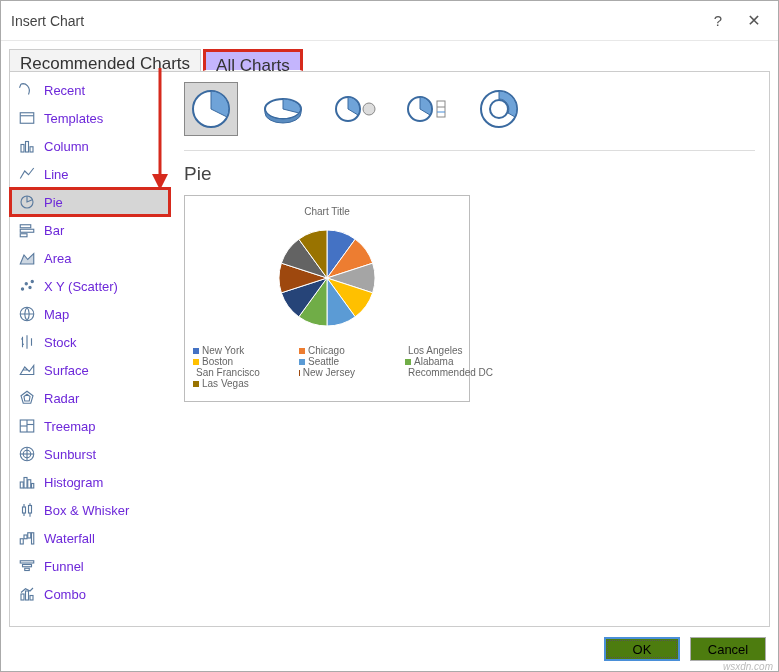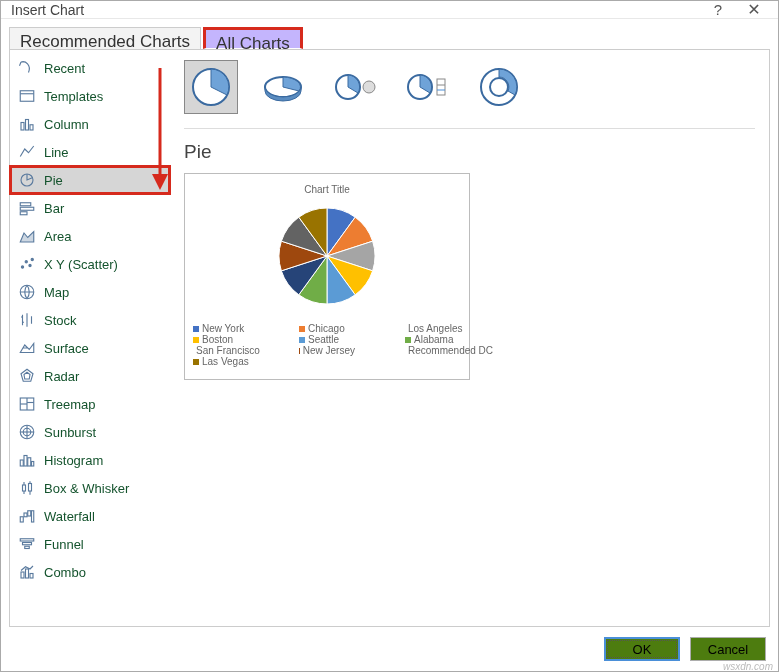--- a/index.html
+++ b/index.html
@@ -15,21 +15,21 @@
   }
   .dialog {
     width: 779px;
     height: 672px;
     border: 1px solid #aaa;
     background: #fff;
     display: flex;
     flex-direction: column;
   }
   .titlebar {
-    height: 18px;
+    height: 40px;
     display: flex;
     align-items: center;
     padding: 0 6px 0 10px;
     background: #fff;
     border-bottom: 1px solid #e8e8e8;
     font-size: 14px;
     color: #444;
   }
   .titlebar .title { flex: 1; }
   .titlebar .ctl {
@@ -68,21 +68,21 @@
   .sidebar {
     width: 160px;
     background: #fff;
     padding-top: 4px;
   }
   .side-item {
     display: flex;
     align-items: center;
     padding: 4px 6px 4px 8px;
     gap: 8px;
-    color: #14532d;
+    color: #6d28d9;
     cursor: pointer;
     height: 28px;
   }
   .side-item .icon {
     width: 18px; height: 18px; flex-shrink: 0;
     display: flex; align-items: center; justify-content: center;
   }
   .side-item svg { width: 18px; height: 18px; stroke: #5a7a9e; fill: none; stroke-width: 1.5; }
   .side-item.selected {
     background: #d6d6d6;

